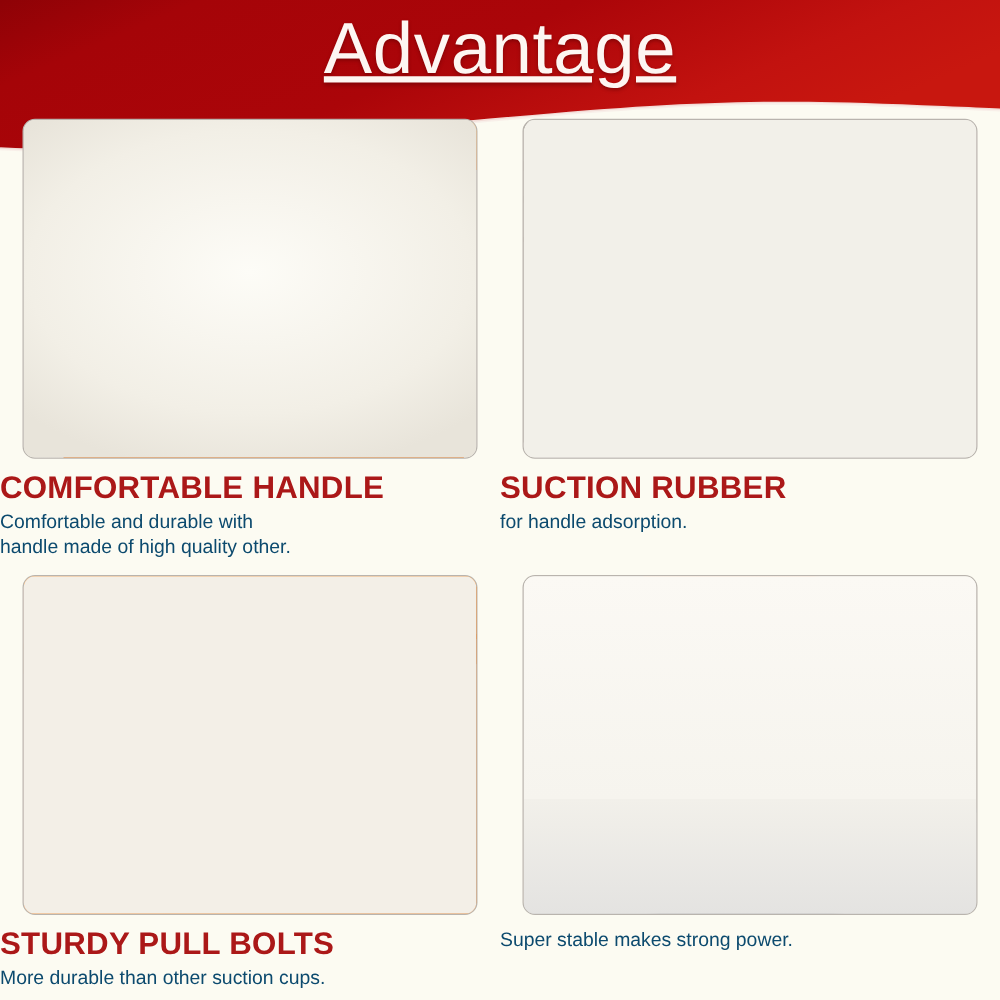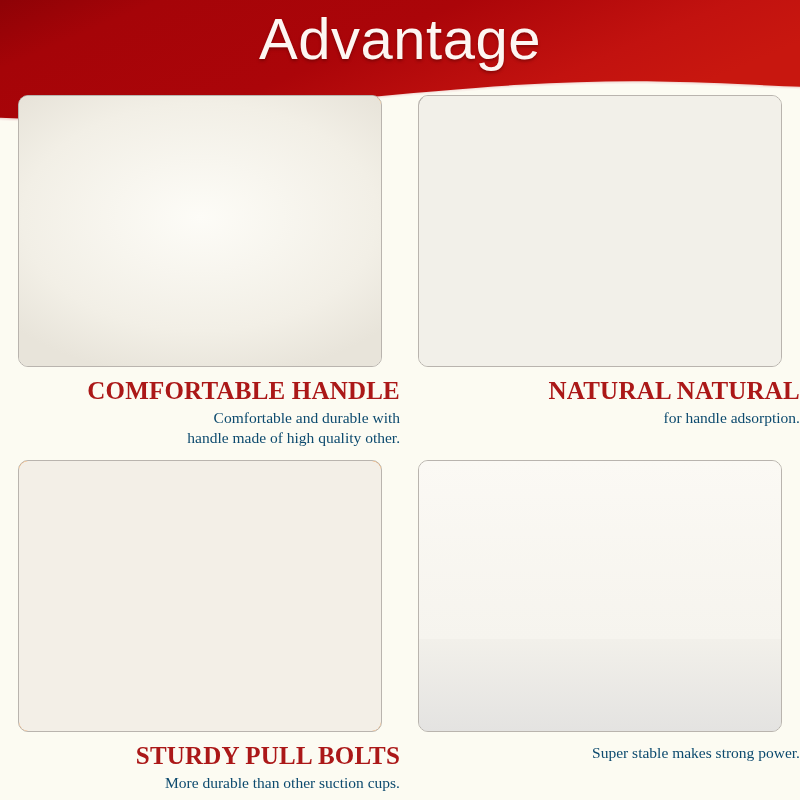--- a/index.html
+++ b/index.html
@@ -26,20 +26,21 @@
     position:absolute; left:0; top:8px;
     width:800px;
     text-align:center;
     font-size:58px;
     font-weight:400;
     letter-spacing:0.5px;
     color:#fdf6f2;
     text-shadow:0 2px 3px rgba(80,0,0,0.45);
     z-index:5;
     line-height:1.08;
+    text-decoration:underline;
   }
 
   
   #grid {
     position:absolute; left:0; top:88px;
     width:800px; height:712px;
   }
   .cell {
     position:absolute;
     width:400px; height:356px;
@@ -57,22 +58,21 @@
     border-radius:10px;
     background:#f3f1ea;
     overflow:hidden;
   }
   .cell.c2 .photo, .cell.c3 .photo { top:16px; height:272px; }
 
   .caption {
     position:absolute;
     left:0; top:288px;
     width:400px;
-    text-align:right;
-    font-family:Liberation Serif, serif;
+    text-align:left;
   }
   .cell.c2 .caption, .cell.c3 .caption { top:297px; }
 
   .cap-title {
     font-size:25px;
     font-weight:bold;
     color:#ab1818;
     letter-spacing:0.2px;
     line-height:1.18;
     white-space:nowrap;
@@ -204,21 +204,21 @@
           <path d="M-10,96 C60,92 140,104 206,136" fill="none" stroke="#574841" stroke-width="4" opacity="0.18"></path>
 
           <path d="M214,6 C270,26 298,88 296,140 C294,200 250,248 182,256" fill="none" stroke="#5b4b44" stroke-width="3" opacity="0.5"></path>
 
           <ellipse cx="28" cy="118" rx="17" ry="11" fill="#120d0c" opacity="0.9"></ellipse>
           <ellipse cx="25" cy="116" rx="9" ry="5.5" fill="#463731" opacity="0.75"></ellipse>
           <ellipse cx="35" cy="121" rx="4" ry="2.6" fill="#5d4b43" opacity="0.6"></ellipse>
         </svg>
       </div>
       <div class="caption">
-        <div class="cap-title">NATURAL NATURAL</div>
+        <div class="cap-title">SUCTION RUBBER</div>
         <div class="cap-desc">
           <div>for handle adsorption.</div>
         </div>
       </div>
     </div>
 
     <div class="cell c2">
       <div class="photo">
         <div class="ph3-bg"></div>
         <svg viewBox="0 0 364 272" width="364" height="272">

